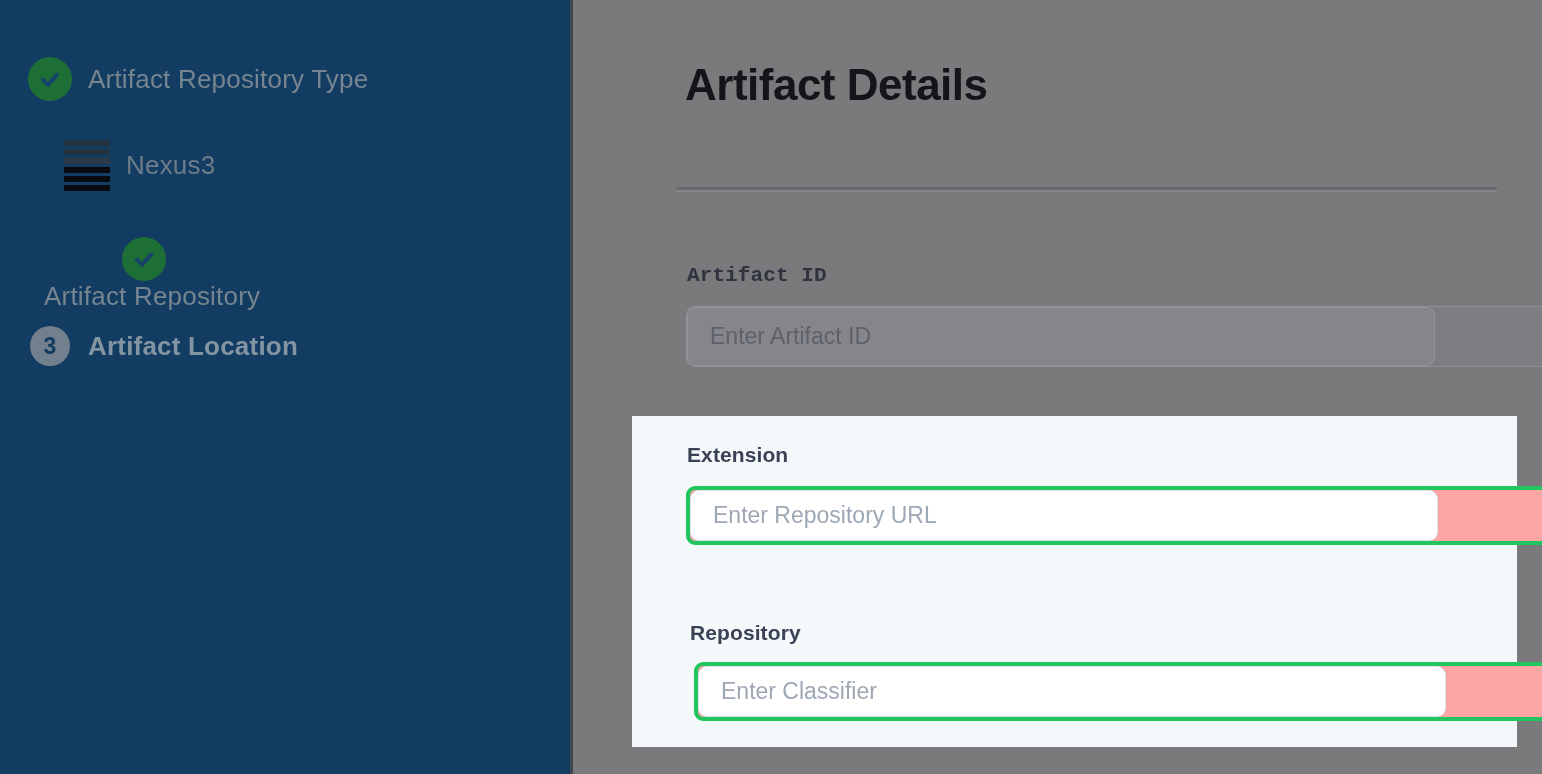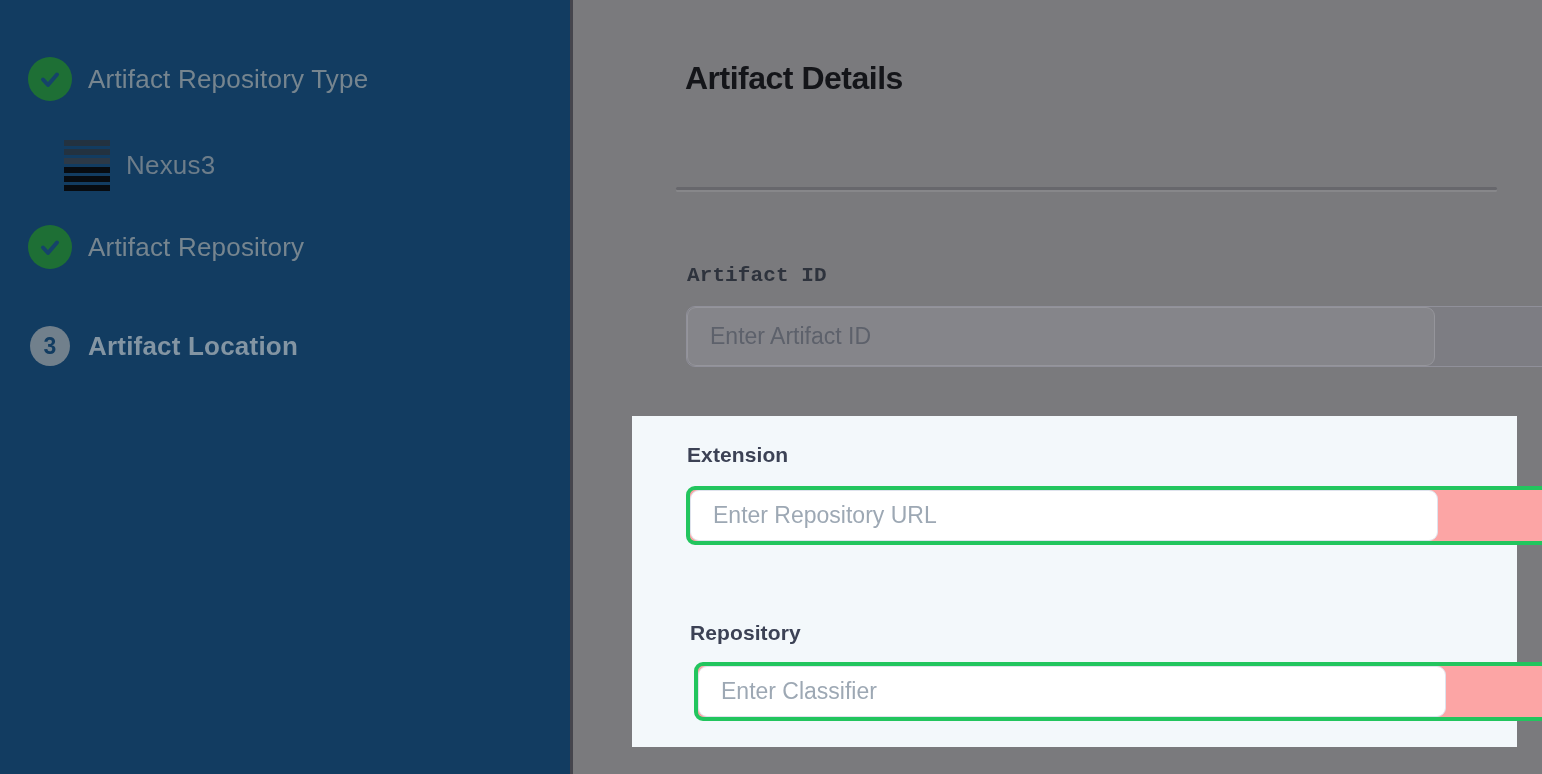--- a/index.html
+++ b/index.html
@@ -71,21 +71,21 @@
   .nexus-icon i:nth-child(2) { background: #233240; }
   .nexus-icon i:nth-child(3) { background: #2c3947; }
   .nexus-icon i:nth-child(4) { background: #070b10; }
   .nexus-icon i:nth-child(5) { background: #070b10; }
   .nexus-icon i:nth-child(6) { background: #070b10; }
 
   
   .page-title {
     position: absolute;
     left: 685px; top: 60px;
-    font-size: 32px;
+    font-size: 44px;
     font-weight: 700;
     color: #141519;
     letter-spacing: -0.5px;
   }
   .divider {
     position: absolute;
     left: 676px; top: 187px;
     width: 821px; height: 3px;
     background: #67676c;
     border-radius: 3px;
@@ -173,21 +173,21 @@
         <i></i>
           <i></i>
           <i></i>
           <i></i>
           <i></i>
           <i></i>
       </span>
       <span class="step-label sub-label">Nexus3</span>
     </div>
 
-    <div class="step-row" style="top:225px; height:44px;">
+    <div class="step-row" style="top:237px; height:44px;flex-direction:column;">
       <span class="badge-slot">
         <span class="check-badge">
           <svg width="26" height="26" viewBox="0 0 26 26" fill="none">
             <polyline points="6,13.5 11,19 20,8.5" stroke="#15436a" stroke-width="4" stroke-linecap="round" stroke-linejoin="round"></polyline>
           </svg>
         </span>
       </span>
       <span class="step-label">Artifact Repository</span>
     </div>
 

